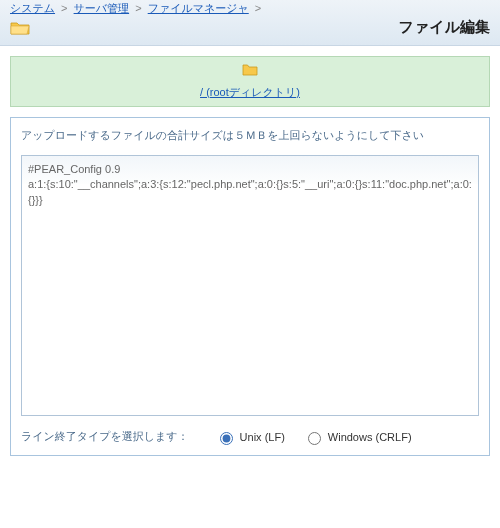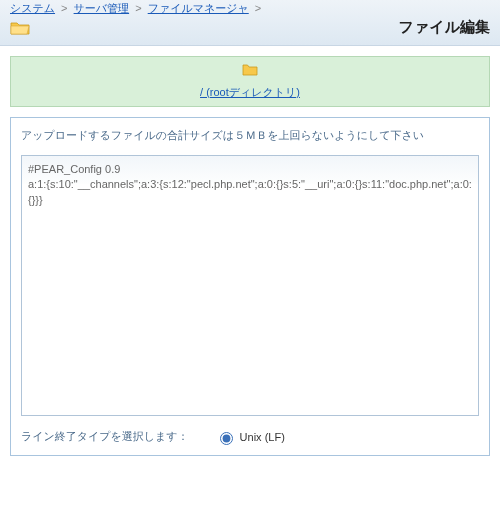--- a/index.html
+++ b/index.html
@@ -142,14 +142,18 @@
 <div class="content-box">
   <div class="note">アップロードするファイルの合計サイズは５ＭＢを上回らないようにして下さい</div>
   <textarea class="editor" style="">#PEAR_Config 0.9
 a:1:{s:10:"__channels";a:3:{s:12:"pecl.php.net";a:0:{}s:5:"__uri";a:0:{}s:11:"doc.php.net";a:0:{}}}</textarea>
   <div class="line-ending">
     <span class="label">ライン終了タイプを選択します：</span>
     <label>
       <input type="radio" name="le" checked="" value="lf" style="">
       <span>Unix (LF)</span>
     </label>
+    <label>
+      <input type="radio" name="le" value="crlf" style="">
+      <span>Windows (CRLF)</span>
+    </label>
   </div>
 </div>
 
 </body></html>

